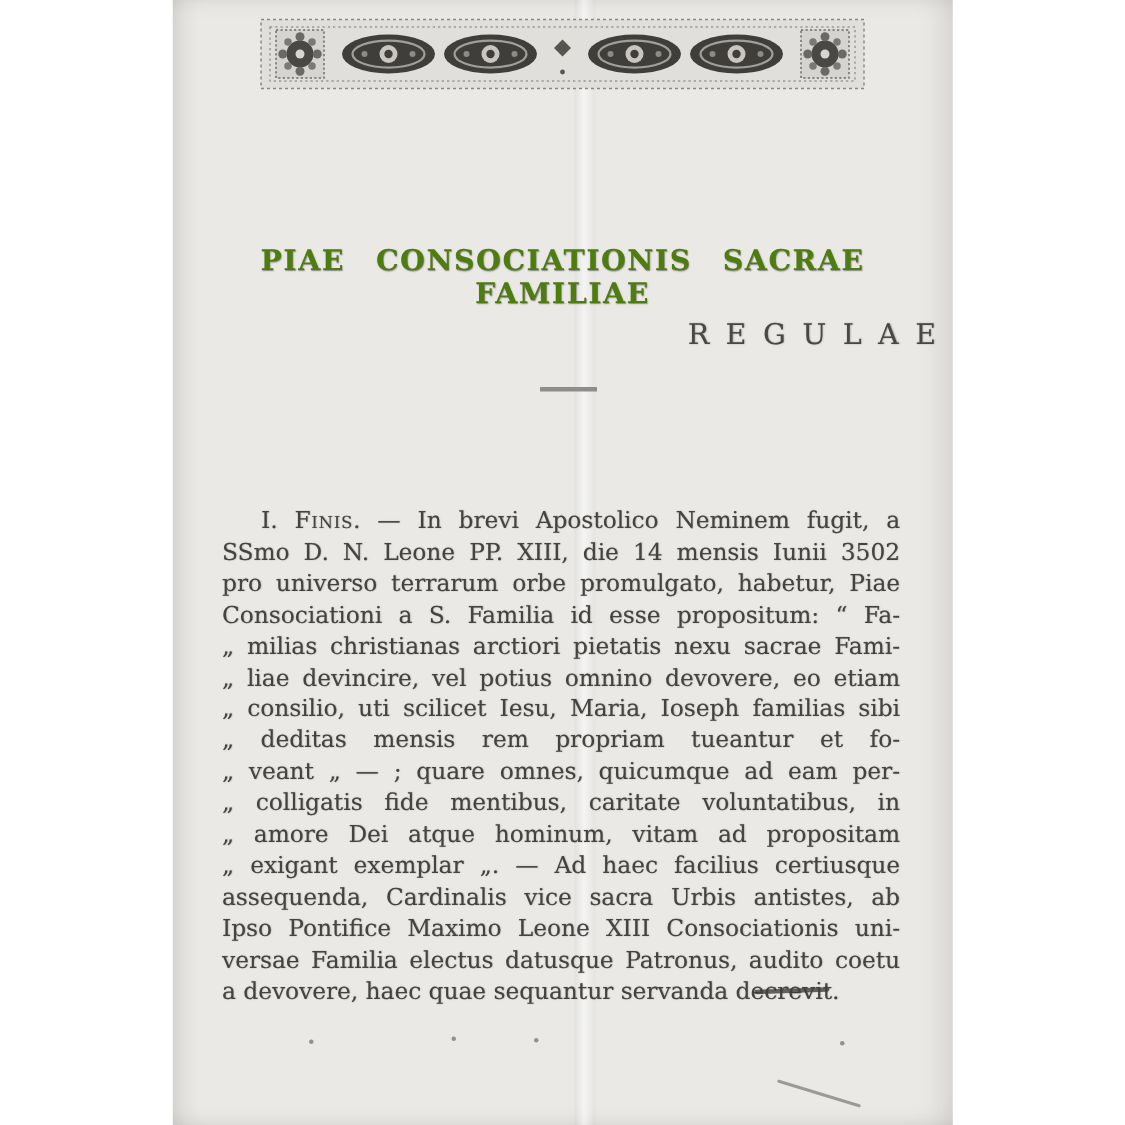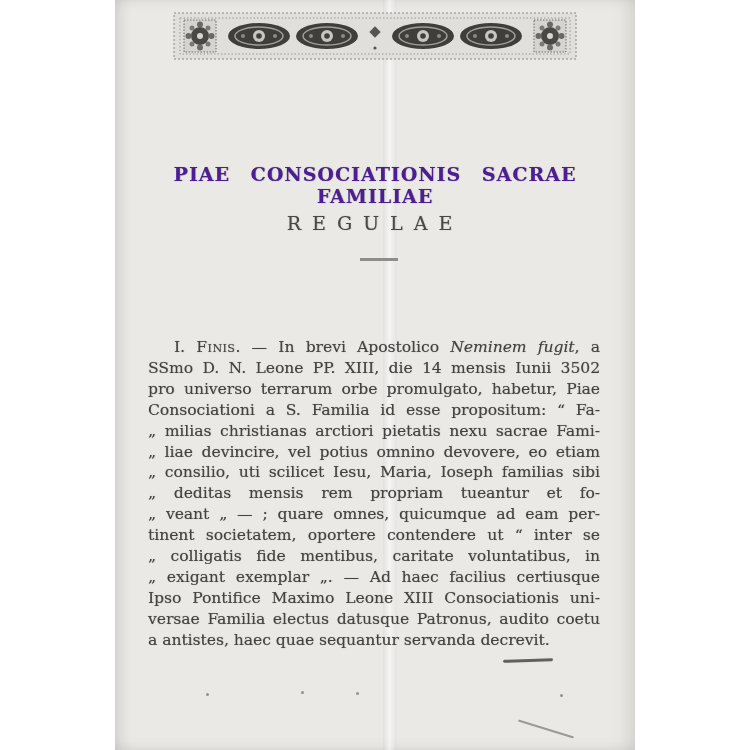--- a/index.html
+++ b/index.html
@@ -23,47 +23,47 @@
     pointer-events:none;
   }
   .ornament-band{
     position:absolute;top:10px;left:58px;width:404px;height:52px;
   }
   .page-title{
     position:absolute;top:163px;left:0;width:100%;margin:0;
     text-align:center;
     font-family:"DejaVu Serif", serif;
     font-size:19px;font-weight:bold;letter-spacing:1px;word-spacing:13px;
-    color:#4c1d95;
+    color:#4d7c0f;
     text-shadow:0.4px 0.4px 0.9px rgba(47,45,42,0.55);
   }
   .page-subtitle{
     position:absolute;top:212px;left:0;width:100%;margin:0;
-    text-align:center;
+    text-align:right;
     font-family:"DejaVu Serif", serif;
     font-size:19px;font-weight:normal;letter-spacing:11px;
     color:#4a4845;
     text-shadow:0.4px 0.4px 1px rgba(74,72,69,0.5);
   }
   .title-divider{
     position:absolute;top:258px;left:245px;width:38px;height:3px;
     background:#8e8d8b;
   }
   .body-text{
     position:absolute;top:337px;left:33px;width:452px;
     font-family:"DejaVu Serif", serif;
     font-size:15.5px;line-height:20.9px;
     color:#454340;
     text-shadow:0.3px 0.3px 0.8px rgba(70,66,60,0.5);
   }
   .line{text-align:justify;text-align-last:justify;}
   .line.last{text-align-last:left;}
   .line.indent{padding-left:26px;}
   .sc{font-variant:small-caps;letter-spacing:0.5px;margin-top:28px;}
-  .i{font-style:italic;}
+  .i{}
   
   .speck{position:absolute;width:3px;height:3px;border-radius:50%;background:#7d7b77;opacity:0.8;}
   .scratch{
     position:absolute;left:402px;top:728px;width:58px;height:2px;
     background:#9c9a96;transform:rotate(17deg);border-radius:2px;
   }
   .ink-strike{
     position:absolute;left:388px;top:659px;width:50px;height:3px;
     background:#403e3a;transform:rotate(-2deg);opacity:0.8;border-radius:2px;
   }
@@ -154,26 +154,27 @@
   <div class="body-text">
       <div class="line indent"><span>I. </span><span class="sc">Finis</span><span>. — In brevi Apostolico </span><span class="i">Neminem fugit</span><span>, a</span></div>
       <div class="line"><span>SSmo D. N. Leone PP. XIII, die 14 mensis Iunii 3502</span></div>
       <div class="line"><span>pro universo terrarum orbe promulgato, habetur, Piae</span></div>
       <div class="line"><span>Consociationi a S. Familia id esse propositum: “ Fa-</span></div>
       <div class="line"><span>„ milias christianas arctiori pietatis nexu sacrae Fami-</span></div>
       <div class="line"><span>„ liae devincire, vel potius omnino devovere, eo etiam</span></div>
       <div class="line"><span>„ consilio, uti scilicet Iesu, Maria, Ioseph familias sibi</span></div>
       <div class="line"><span>„ deditas mensis rem propriam tueantur et fo-</span></div>
       <div class="line"><span>„ veant „ — ; quare omnes, quicumque ad eam per-</span></div>
-      <div class="line"><span>tinent societatem, oportere contendere ut “ inter se</span></div>
       <div class="line"><span>„ colligatis fide mentibus, caritate voluntatibus, in</span></div>
+      <div class="line"><span>„ amore Dei atque hominum, vitam ad propositam</span></div>
       <div class="line"><span>„ exigant exemplar „. — Ad haec facilius certiusque</span></div>
+      <div class="line"><span>assequenda, Cardinalis vice sacra Urbis antistes, ab</span></div>
       <div class="line"><span>Ipso Pontifice Maximo Leone XIII Consociationis uni-</span></div>
       <div class="line"><span>versae Familia electus datusque Patronus, audito coetu</span></div>
-      <div class="line last"><span>a antistes, haec quae sequantur servanda decrevit.</span></div>
+      <div class="line last"><span>a devovere, haec quae sequantur servanda decrevit.</span></div>
     </div>
 
   <div class="ink-strike"></div>
   <div class="scratch"></div>
   <div class="speck" style="left:91px;top:693px;"></div>
   <div class="speck" style="left:186px;top:691px;"></div>
   <div class="speck" style="left:241px;top:692px;"></div>
   <div class="speck" style="left:445px;top:694px;"></div>
 </div>
 

